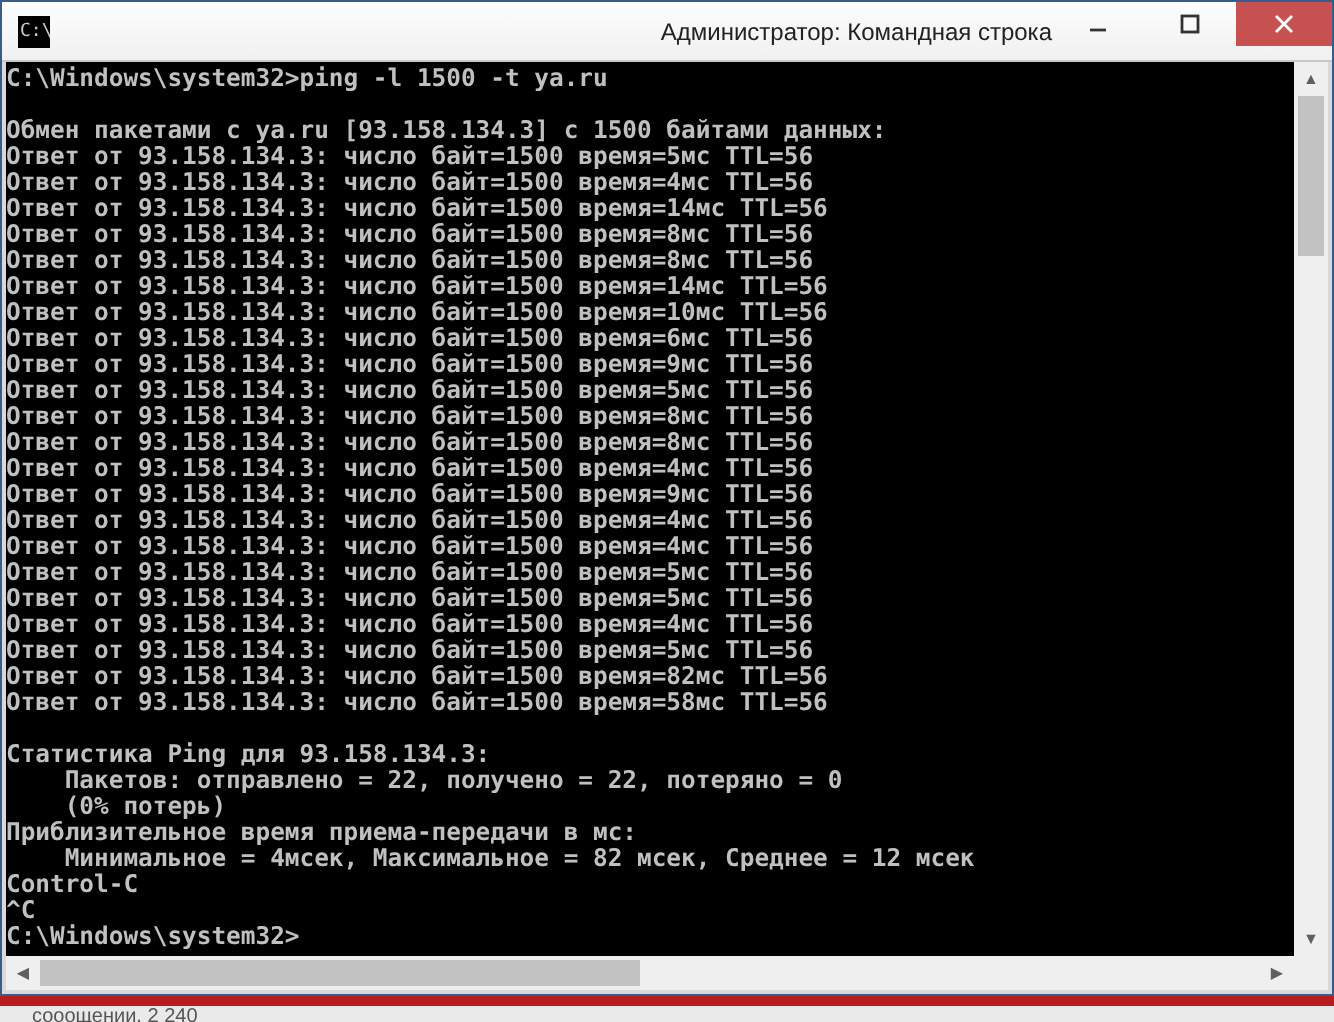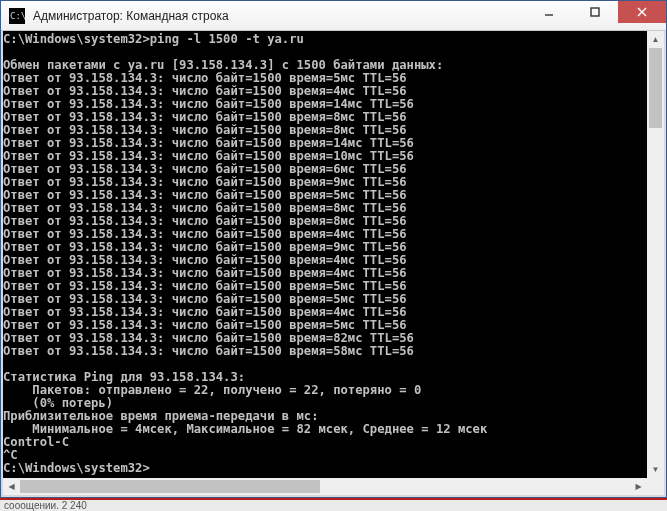--- a/index.html
+++ b/index.html
@@ -37,21 +37,21 @@
     font-family: Consolas, monospace;
     color: #ccc;
     font-size: 9px;
     line-height: 16px;
     text-align: left;
     padding-left: 1px;
     overflow: hidden;
   }
   .tb-title {
     flex: 1;
-    text-align: left;
+    text-align: right;
   }
   .win-buttons {
     display: flex;
     height: 100%;
   }
   .win-btn {
     width: 46px;
     height: 22px;
     display: flex;
     align-items: center;
@@ -131,23 +131,23 @@
     background: #c2c2c2;
   }
   .taskbar-snip {
     position: absolute;
     left: 0; bottom: 0;
     height: 13px;
     width: 667px;
     font-size: 10px;
     color: #555;
     font-family: "Segoe UI", sans-serif;
-    padding-left: 4px;
+    padding-left: 16px;
     background: #eaeaea;
-    border-top: 2px solid #b91c1c;
+    border-top: 5px solid #b91c1c;
   }
 </style>
 </head>
 <body>
 
 <div class="window">
   <div class="titlebar">
     <div class="tb-icon">C:\</div>
     <div class="tb-title">Администратор: Командная строка</div>
     <div class="win-buttons">

